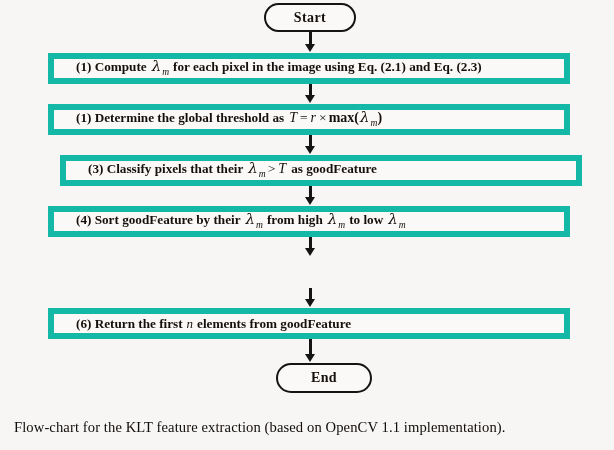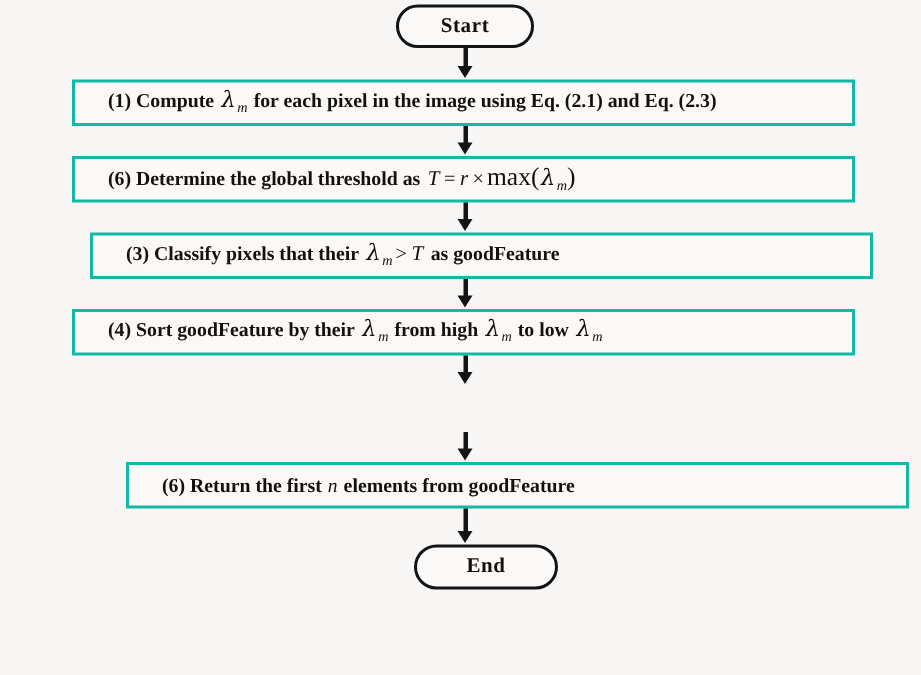--- a/index.html
+++ b/index.html
@@ -49,21 +49,21 @@
     height: 30px;
   }
 
   
   .process {
     position: absolute;
     left: 48px;
     width: 522px;
     height: 31px;
     box-sizing: border-box;
-    border: 2px solid #14b8a6;
+    border: 6px solid #14b8a6;
     background: #faf9f7;
     display: flex;
     align-items: center;
     padding-left: 22px;
   }
   .ptext {
     font-family: "Liberation Serif", serif;
     font-weight: bold;
     font-size: 13.2px;
     color: #16100c;
@@ -91,38 +91,38 @@
     font-family: "Liberation Serif", serif;
     padding: 0 1px;
   }
   .ptext .mop {
     font-weight: normal;
     font-size: 13.5px;
     font-family: "Liberation Serif", serif;
     padding: 0 2px;
   }
   .ptext .mrm {
-    font-weight: normal;
-    font-size: 17px;
+    font-weight: bold;
+    font-size: 14px;
     font-family: "Liberation Serif", serif;
   }
   .ptext .ital {
     font-style: italic;
     font-weight: normal;
     font-size: 13px;
   }
   .ptext .sp { padding-left: 4px; }
 
   
   #proc-1 { top: 53px; }
   #proc-2 { top: 104px; }
   #proc-3 { top: 155px; margin-left: 12px; }
   #proc-4 { top: 206px; }
   #proc-5 { top: 257px; }
-  #proc-6 { top: 308px; margin-left: 36px; }
+  #proc-6 { top: 308px; }
 
   
   .connector {
     position: absolute;
     left: 305px;
     width: 11px;
   }
   .connector .shaft {
     position: absolute;
     left: 4px;
@@ -191,21 +191,21 @@
   <div class="process" id="proc-1">
     <span class="ptext"><span>(1) Compute</span><span class="sp"></span><span class="lam">λ</span><span class="sub">m</span><span class="sp"></span><span>for each pixel in the image using Eq. (2.1) and Eq. (2.3)</span></span>
   </div>
 
   <div class="connector" id="conn-1">
     <div class="shaft"></div>
     <div class="head"></div>
   </div>
 
   <div class="process" id="proc-2">
-    <span class="ptext"><span>(6) Determine  the global threshold as</span><span class="sp"></span><span class="mvar">T</span><span class="mop">=</span><span class="mvar">r</span><span class="mop">×</span><span class="mrm">max(</span><span class="lam">λ</span><span class="sub">m</span><span class="mrm">)</span></span>
+    <span class="ptext"><span>(1) Determine  the global threshold as</span><span class="sp"></span><span class="mvar">T</span><span class="mop">=</span><span class="mvar">r</span><span class="mop">×</span><span class="mrm">max(</span><span class="lam">λ</span><span class="sub">m</span><span class="mrm">)</span></span>
   </div>
 
   <div class="connector" id="conn-2">
     <div class="shaft"></div>
     <div class="head"></div>
   </div>
 
   <div class="process" id="proc-3">
     <span class="ptext"><span>(3) Classify pixels that their</span><span class="sp"></span><span class="lam">λ</span><span class="sub">m</span><span class="mop">&gt;</span><span class="mvar">T</span><span class="sp"></span><span>as goodFeature</span></span>
   </div>
@@ -236,14 +236,15 @@
 
   <div class="connector" id="conn-6">
     <div class="shaft"></div>
     <div class="head"></div>
   </div>
 
   <div class="terminator" id="end-node">
     <span>End</span>
   </div>
 
+  <div id="caption">Flow-chart for the KLT feature extraction (based on OpenCV 1.1 implementation).</div>
 
 </div>
 
 </body></html>

